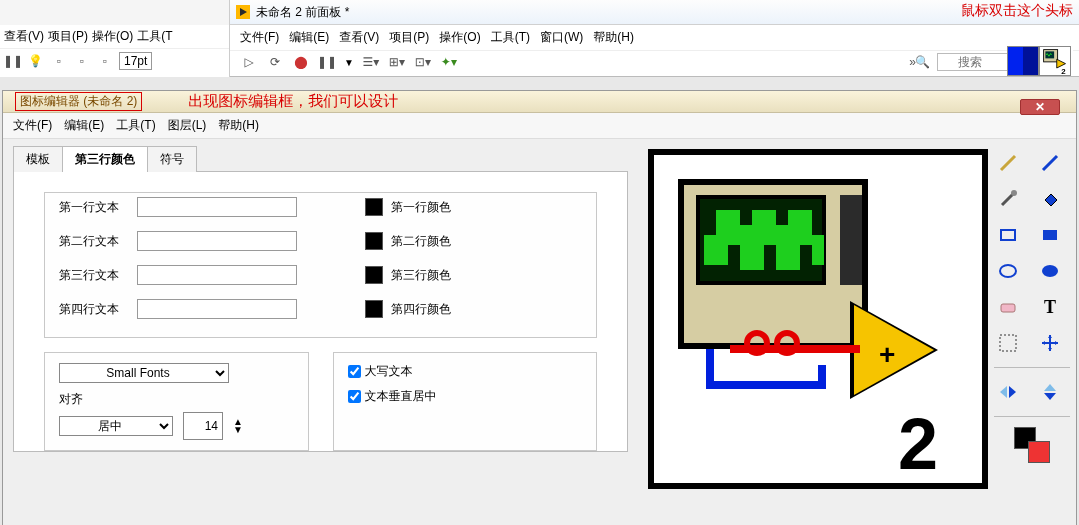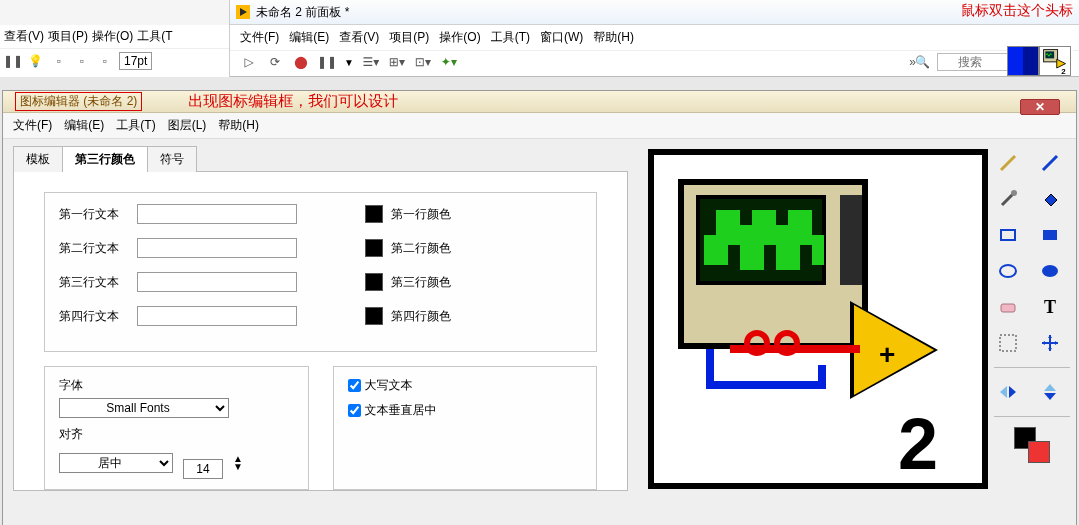--- a/index.html
+++ b/index.html
@@ -40,32 +40,32 @@
   .ed-close { position:absolute; top:8px; right:16px; width:40px; height:16px; background:#c75050; border:1px solid #a03030; display:flex; align-items:center; justify-content:center; color:#fff; font-weight:bold; border-radius:2px;}
   .ed-menubar { display:flex; gap:12px; padding:4px 10px; background:#f7f7f7; border-bottom:1px solid #ddd; font-size:12px;}
   .ed-body { display:flex; height:calc(100% - 44px); background:#efefef; }
 
   
   .ed-left { flex:1; min-width:0;}
   .tabs { display:flex; padding:6px 0 0 10px;}
   .tab { padding:4px 12px; border:1px solid #bbb; background:#f3f3f3; border-bottom:none; position:relative; top:1px; margin-right:-1px;}
   .tab.active { background:#fff; font-weight:bold; z-index:1;}
   .tab-panel { background:#fff; margin:0 10px 0 10px; border:1px solid #bbb; padding:20px 30px 0 30px;}
-  .group { border:1px solid #c8c8c8; padding:11px 14px; margin-bottom:14px; background:#fefefe;}
+  .group { border:1px solid #c8c8c8; padding:4px 14px; margin-bottom:14px; background:#fefefe;}
   .row { display:flex; align-items:center; gap:8px; margin-bottom:14px;}
   .row label.lab { width:70px; text-align:left; font-size:12px;}
   .row input.txt { width:160px; height:20px; border:1px solid #999; padding:1px 3px; background:#fff;}
   .swatch { width:18px; height:18px; background:#000; border:1px solid #555; margin-left:60px;}
   .clabel { font-size:12px;}
 
   .group2 { display:flex; gap:24px;}
   .group2 .sub { border:1px solid #c8c8c8; padding:10px 14px; background:#fefefe; flex:1;}
   .sub .label { font-size:12px; margin-bottom:4px; display:block;}
   .sel { width:170px; border:1px solid #888; padding:1px 4px; font-size:12px; text-align:center; background:#fff; height:20px;}
-  .num { width:40px; border:1px solid #888; padding:1px 4px; font-size:12px; text-align:center; background:#fff; height:20px;margin-top:12px;}
+  .num { width:40px; border:1px solid #888; padding:1px 4px; font-size:12px; text-align:right; background:#fff; height:28px;}
   .chk { margin-bottom:8px; display:flex; align-items:center; gap:4px;}
 
   
   .ed-center { width:350px; padding:10px;}
   .canvas { width:340px; height:340px; border:6px solid #000; background:#fff; position:relative; image-rendering:pixelated;}
 
   
   .ed-right { width:88px; padding:10px 6px;}
   .palette { display:grid; grid-template-columns:1fr 1fr; gap:8px;}
   .ptool { width:28px; height:28px; display:flex; align-items:center; justify-content:center; border:1px solid transparent;}
@@ -203,21 +203,20 @@
           </div>
           <div class="row">
             <label class="lab">第四行文本</label>
             <input class="txt" style="">
             <span class="swatch"></span>
             <span class="clabel">第四行颜色</span>
           </div>
         </div>
         <div class="group2">
           <div class="sub">
-            <span class="label">字体</span>
             <select class="sel"><option>Small Fonts</option></select>
             <span class="label" style="margin-top:8px">对齐</span>
             <div style="display:flex; gap:10px; align-items:center">
               <select class="sel" style="width:114px"><option>居中</option></select>
               <input class="num" value="14" style="">
               <span style="font-size:10px;line-height:8px">▲<br>▼</span>
             </div>
           </div>
           <div class="sub">
             <div class="chk">

